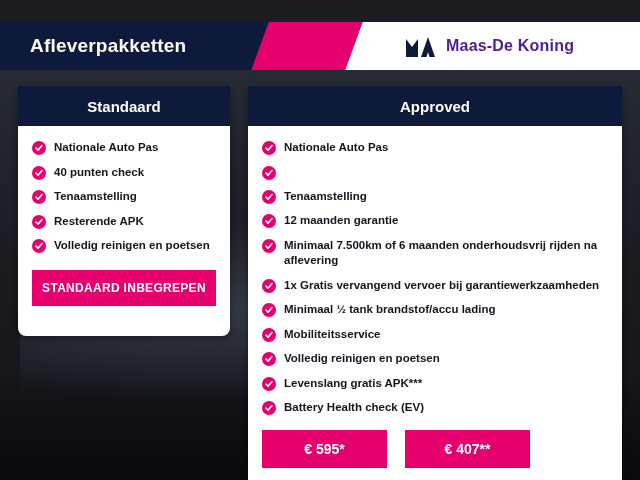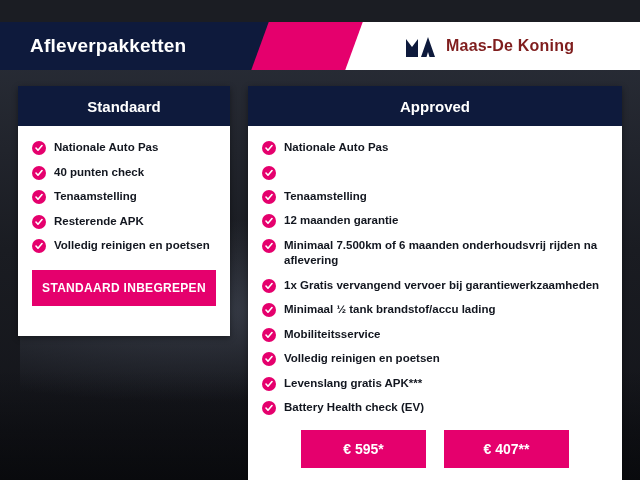--- a/index.html
+++ b/index.html
@@ -79,39 +79,40 @@
     transform: skewX(-20deg);
   }
   .logo-mark {
     position: relative;
     width: 32px; height: 26px;
     margin-right: 10px;
     flex: 0 0 auto;
   }
   .brand-name {
     position: relative;
-    color: #7f1d1d;
+    color: #4c1d95;
     font-size: 16px;
     font-weight: bold;
     letter-spacing: 0.2px;
     white-space: nowrap;
   }
 
   
   .cards {
     position: absolute;
     left: 18px; top: 86px;
     width: 604px;
     display: flex;
     gap: 18px;
     align-items: flex-start;
   }
   .card {
     background: #ffffff;
     box-shadow: 0 2px 6px rgba(0,0,0,0.4);
+    border-radius: 8px;
   }
   .card-standard { width: 212px; }
   .card-approved { width: 374px; }
 
   .card-head {
     background: #0e1a3c;
     color: #ffffff;
     text-align: center;
     font-size: 15px;
     font-weight: bold;
@@ -151,21 +152,20 @@
     padding: 11px 6px;
     letter-spacing: 0.3px;
     border: none;
     width: 100%;
     cursor: pointer;
     font-family: "Liberation Sans", sans-serif;
   }
 
   .price-row {
     display: flex;
-    justify-content: center;
     gap: 18px;
     margin-top: 14px;
     margin-bottom: 12px;
   }
   .price-btn {
     background: #e5006d;
     color: #ffffff;
     font-size: 14px;
     font-weight: bold;
     padding: 11px 0;

